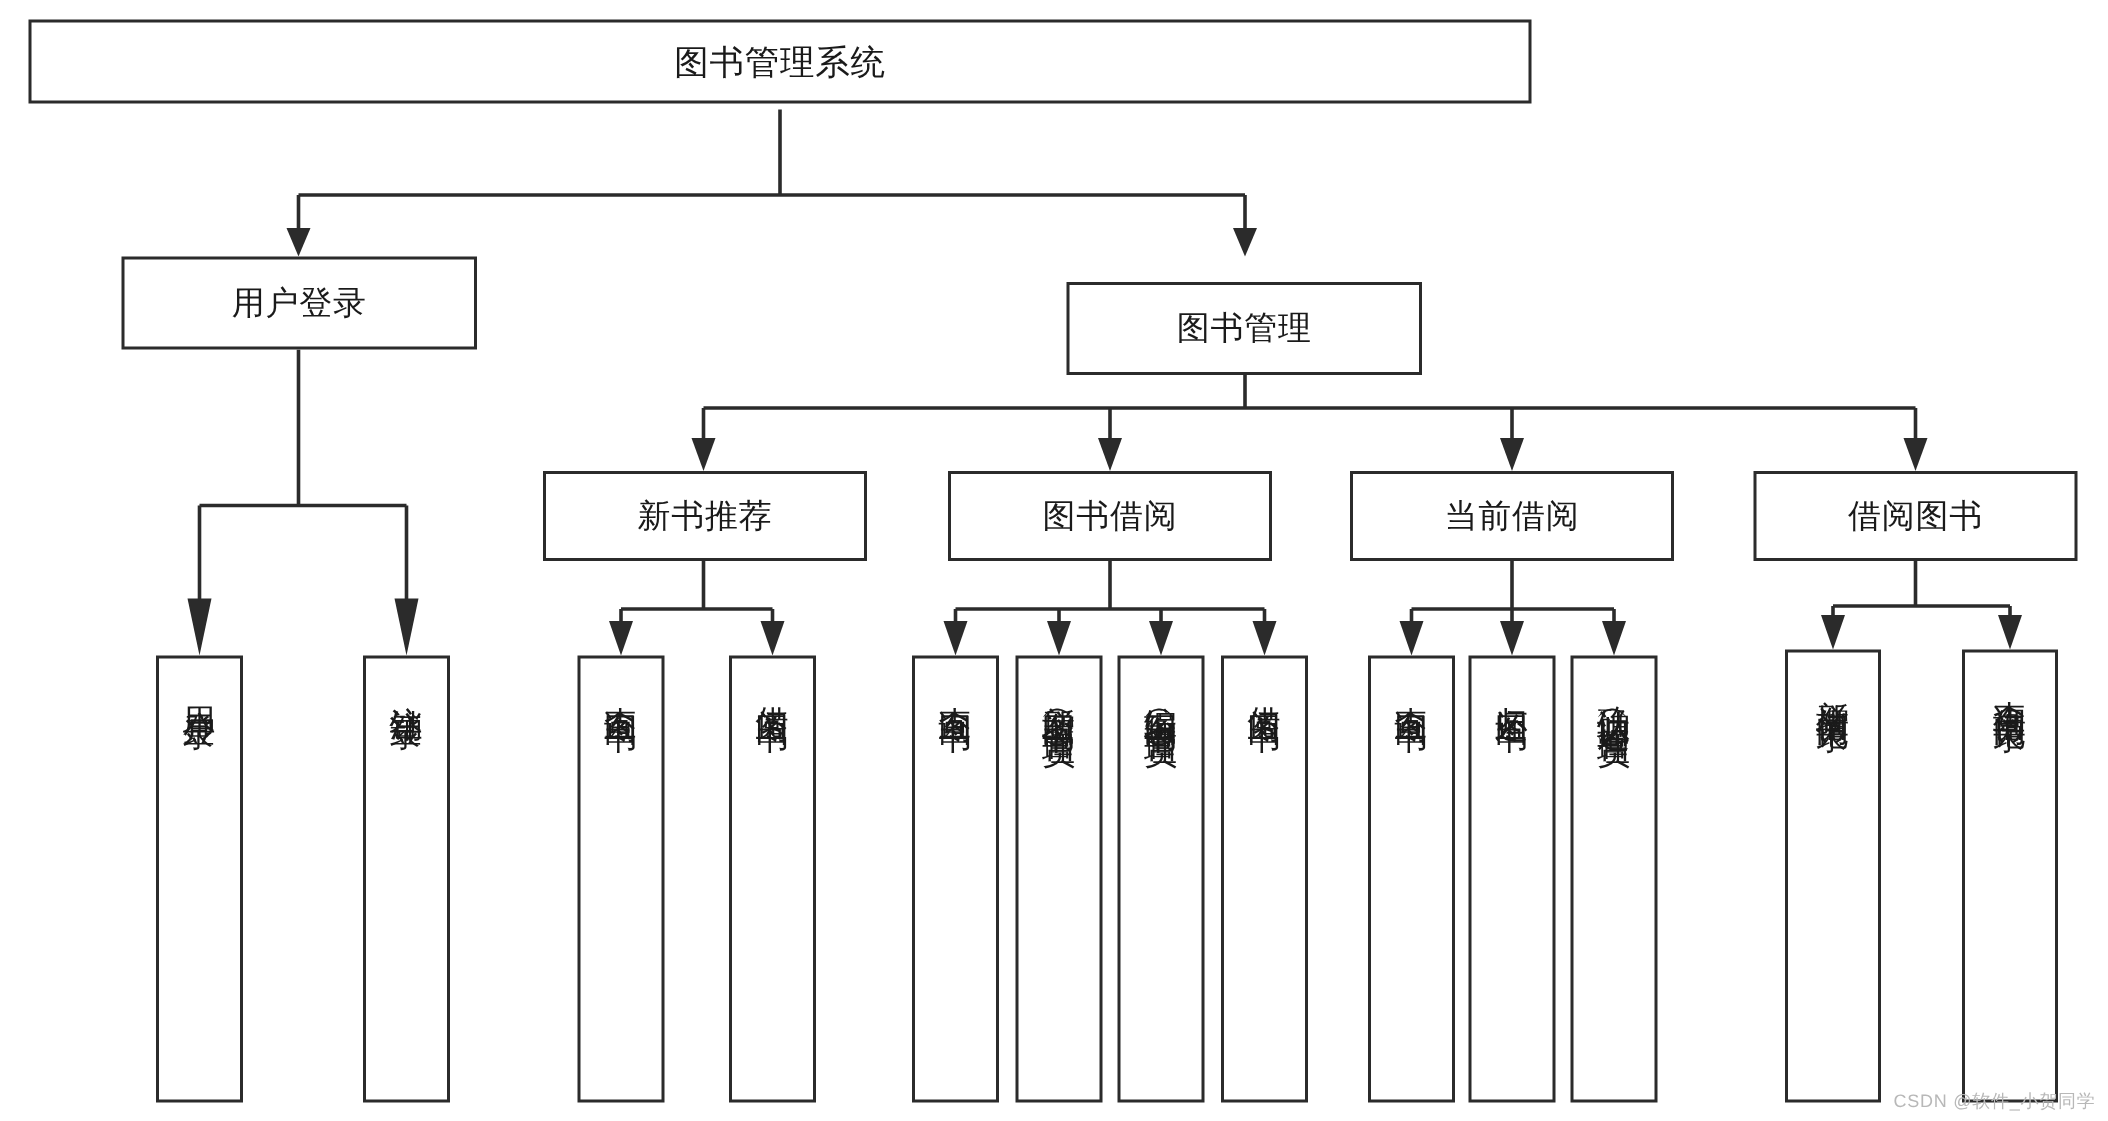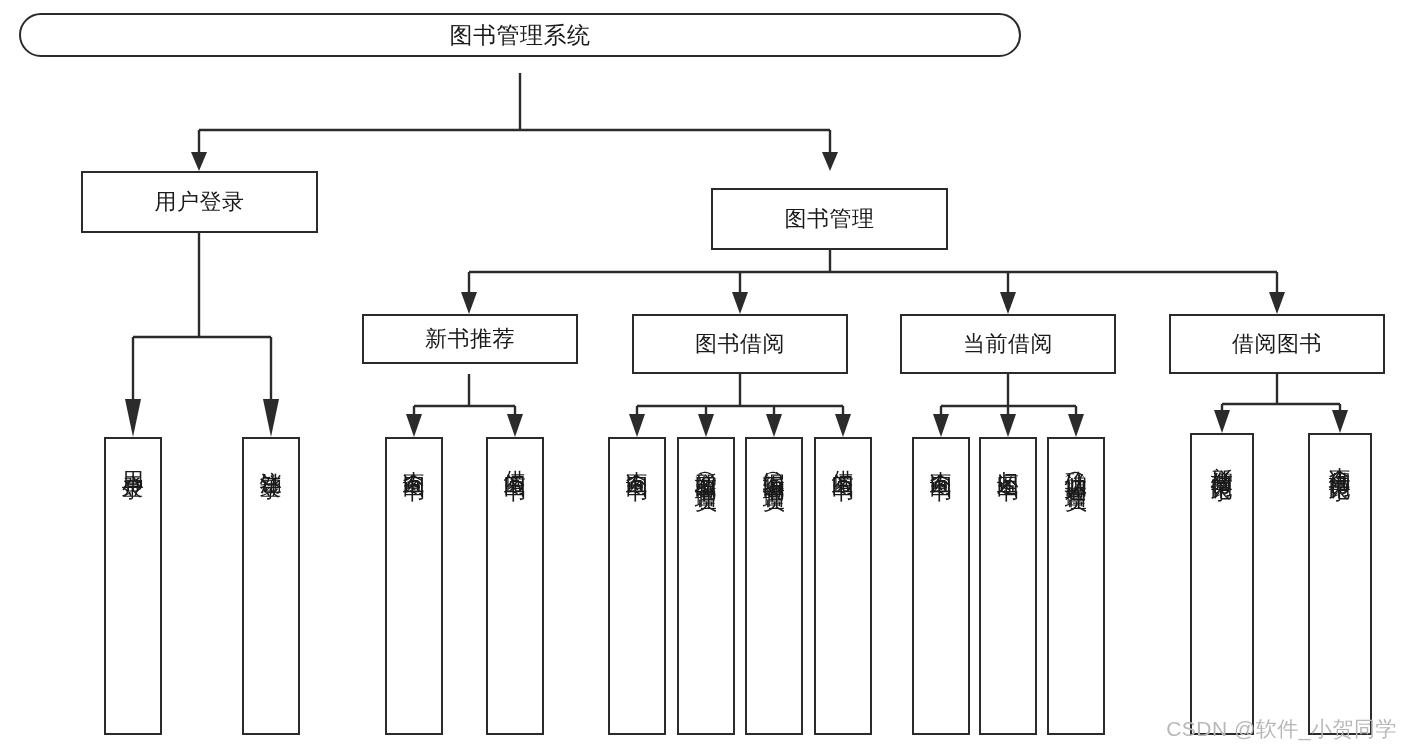--- a/index.html
+++ b/index.html
@@ -71,21 +71,21 @@
     font-size: 22px;
     line-height: 1.06;
     letter-spacing: 3px;
     white-space: nowrap;
   }
   
   #watermark {
     position: absolute;
     right: 8px;
     bottom: 4px;
-    font-size: 21px;
+    font-size: 12px;
     color: #b8b8b8;
     letter-spacing: 0.5px;
     white-space: nowrap;
     user-select: none;
   }
 </style>
 </head>
 <body>
 
 <div id="diagram-root">
@@ -152,33 +152,33 @@
     <polygon class="arrow-head" points="1068,414 1084,414 1076,437"></polygon>
 
     <line x1="1277" y1="374" x2="1277" y2="404"></line>
     <line x1="1222" y1="404" x2="1340" y2="404"></line>
     <line x1="1222" y1="404" x2="1222" y2="414"></line>
     <polygon class="arrow-head" points="1214,410 1230,410 1222,433"></polygon>
     <line x1="1340" y1="404" x2="1340" y2="414"></line>
     <polygon class="arrow-head" points="1332,410 1348,410 1340,433"></polygon>
   </svg>
 
-  <div class="node level-0" style="left:19px; top:13px; width:1002px; height:44px;border-radius:22px;">
+  <div class="node level-0" style="left:19px; top:13px; width:1002px; height:56px;">
     <span class="node-label">图书管理系统</span>
   </div>
 
   <div class="node level-1" style="left:81px; top:171px; width:237px; height:62px;">
     <span class="node-label">用户登录</span>
   </div>
 
   <div class="node level-1" style="left:711px; top:171px; width:237px; height:62px;margin-top:17px;">
     <span class="node-label">图书管理</span>
   </div>
 
-  <div class="node level-2" style="left:362px; top:314px; width:216px; height:50px;">
+  <div class="node level-2" style="left:362px; top:314px; width:216px; height:60px;">
     <span class="node-label">新书推荐</span>
   </div>
 
   <div class="node level-2" style="left:632px; top:314px; width:216px; height:60px;">
     <span class="node-label">图书借阅</span>
   </div>
 
   <div class="node level-2" style="left:900px; top:314px; width:216px; height:60px;">
     <span class="node-label">当前借阅</span>
   </div>

